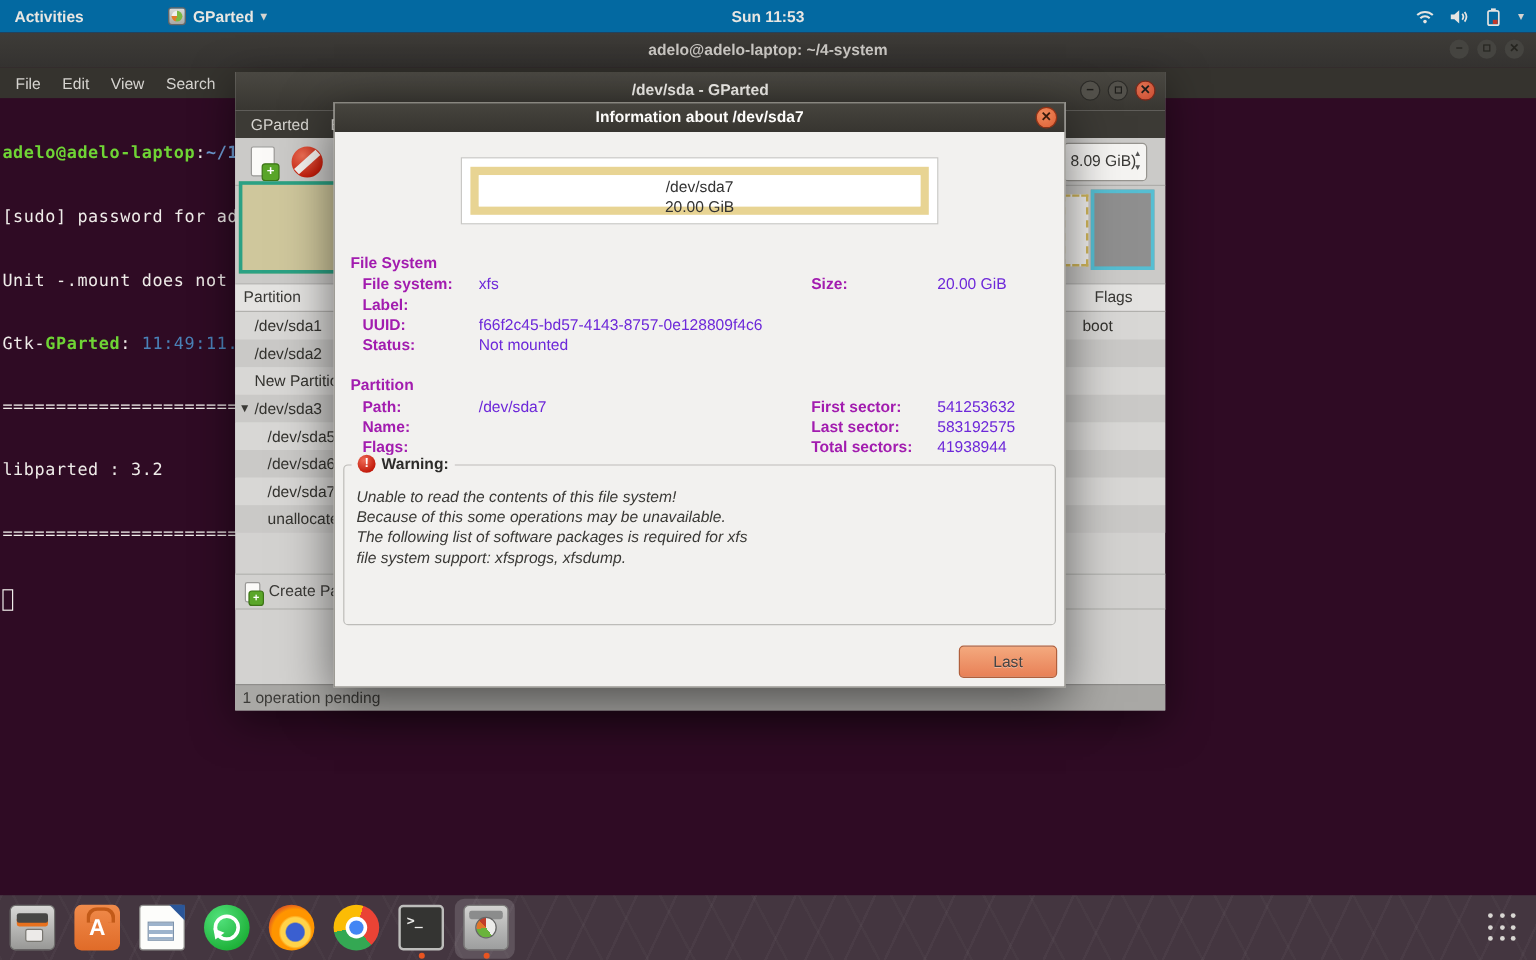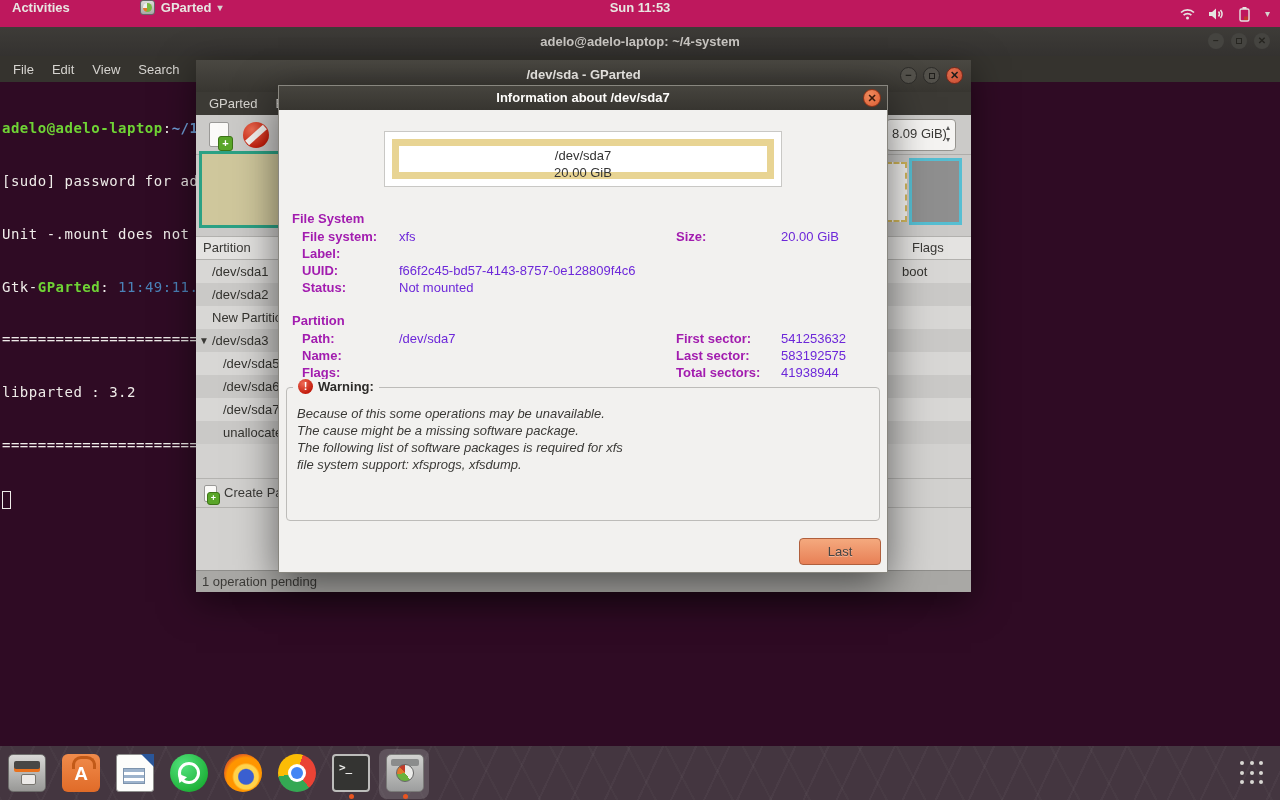--- a/index.html
+++ b/index.html
@@ -1,21 +1,21 @@
 <!DOCTYPE html>
 <html><head>
 <meta charset="utf-8">
 <style>
   *{box-sizing:border-box;margin:0;padding:0}
   html,body{width:1280px;height:800px;overflow:hidden}
   body{font-family:"Liberation Sans",sans-serif;font-size:13px}
   .screen{position:relative;width:1280px;height:800px;background:#2f0b26;overflow:hidden}
 
   
-  .topbar{position:absolute;left:0;top:0;width:1280px;height:27px;background:#be185d;color:#e8e6e2;z-index:50;display:flex;align-items:flex-start}
+  .topbar{position:absolute;left:0;top:0;width:1280px;height:27px;background:#0369a1;color:#e8e6e2;z-index:50;display:flex;align-items:center}
   .tb-activities{margin-left:12px;font-weight:bold;cursor:default}
   .tb-appmenu{margin-left:70px;display:flex;align-items:center;gap:6px;font-weight:bold}
   .tb-appicon{width:15px;height:15px;border-radius:3px;background:linear-gradient(#dcdcda,#a8a8a6);border:1px solid #666;position:relative}
   .tb-appicon::before{content:"";position:absolute;inset:2px;border-radius:50%;background:conic-gradient(#79b943 0 55%,#e07b2a 0 75%,#efefed 0 100%)}
   .tb-clock{position:absolute;left:0;right:0;text-align:center;font-weight:bold}
   .tb-right{position:absolute;right:10px;top:0;height:27px;display:flex;align-items:center;gap:12px}
   .chev{font-size:10px;color:#d5d3cf}
 
   
   .twin{position:absolute;left:0;top:27px;width:1280px;height:719px;z-index:1}
@@ -256,22 +256,22 @@
     <span class="val" style="left:502px;top:262px">583192575</span>
     <span class="lbl" style="left:397px;top:279px">Total sectors:</span>
     <span class="val" style="left:502px;top:279px">41938944</span>
 
     <div class="wframe">
       <div class="wlegend">
         <span class="wicon">!</span>
         <span>Warning:</span>
       </div>
       <div class="wtext">
+        <div>Unable to read the contents of this file system!</div>
         <div>Because of this some operations may be unavailable.</div>
-        <div>The cause might be a missing software package.</div>
         <div>The following list of software packages is required for xfs</div>
         <div>file system support:  xfsprogs, xfsdump.</div>
       </div>
     </div>
 
     <div class="d-closebtn">Last</div>
   </div>
 
   <div class="topbar">
     <span class="tb-activities">Activities</span>

